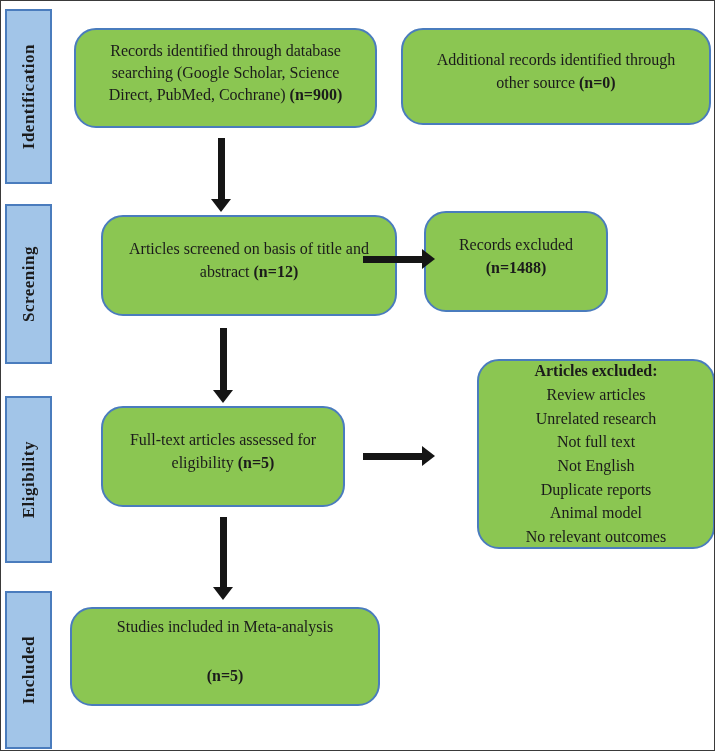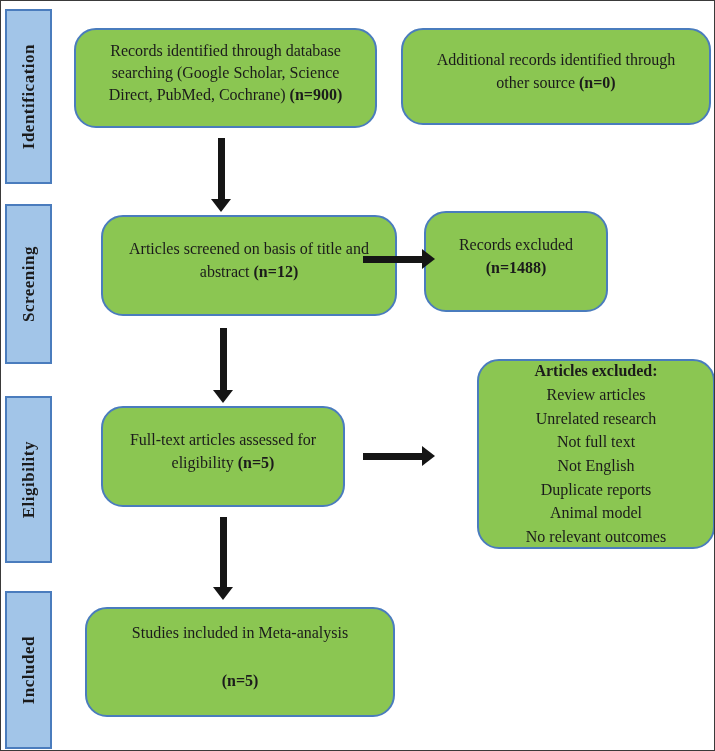--- a/index.html
+++ b/index.html
@@ -101,21 +101,21 @@
     <div class="heading">Articles excluded:</div>
     <div>Review articles</div>
     <div>Unrelated research</div>
     <div>Not full text</div>
     <div>Not English</div>
     <div>Duplicate reports</div>
     <div>Animal model</div>
     <div>No relevant outcomes</div>
   </div>
 
-  <div class="gbox" style="left:84px; top:606px; width:310px; height:110px;text-align:center;">
+  <div class="gbox" style="left:69px; top:606px; width:310px; height:99px;text-align:center;">
     <div>Studies included in Meta-analysis</div>
     <div class="count-line">(n=5)</div>
   </div>
 
   <div>
     <div class="shaft-v" style="left:217px; top:137px; height:62px;"></div>
     <div class="head-down" style="left:210px; top:198px;"></div>
   </div>
 
   <div>

